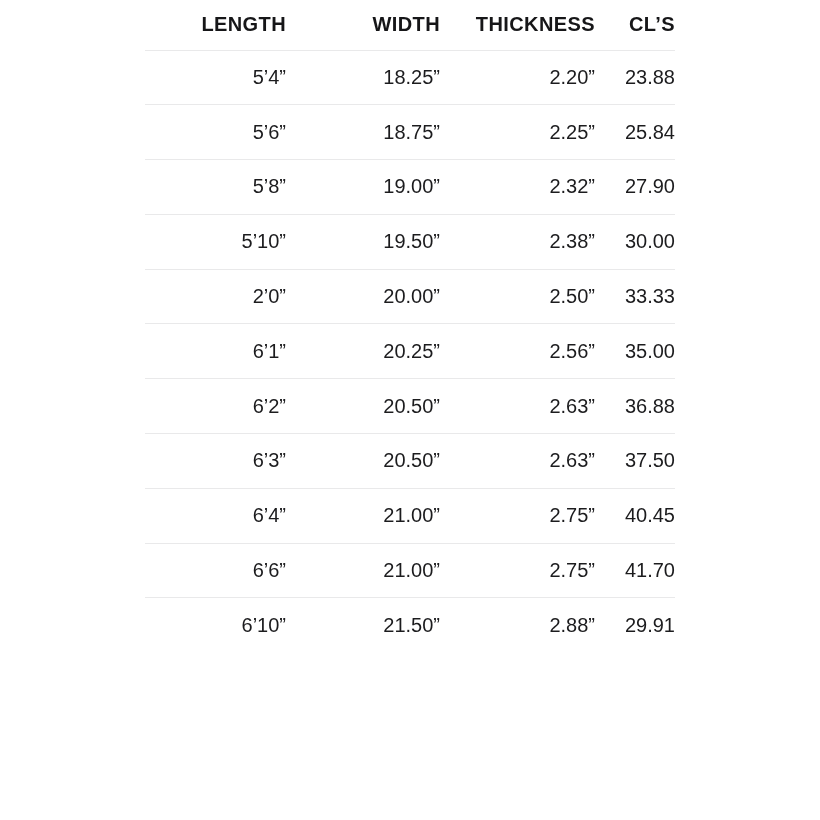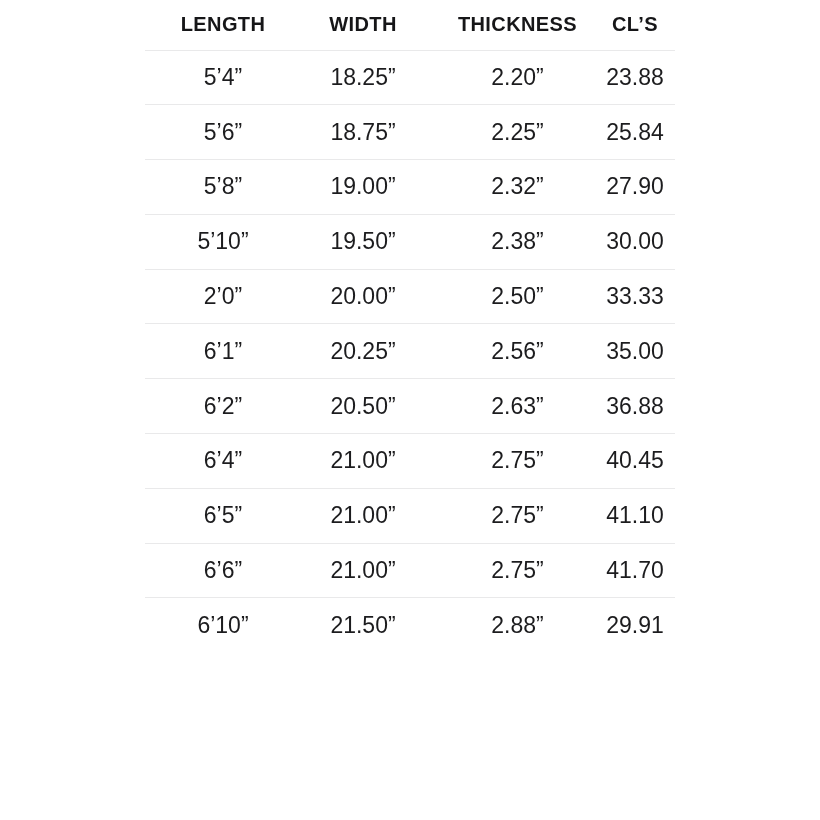--- a/index.html
+++ b/index.html
@@ -19,36 +19,36 @@
   table.spec-table {
     width: 530px;
     border-collapse: collapse;
     table-layout: fixed;
   }
   col.c1 { width: 141px; }
   col.c2 { width: 154px; }
   col.c3 { width: 155px; }
   col.c4 { width: 80px; }
   th, td {
-    text-align: center;
+    text-align: right;
     vertical-align: middle;
     white-space: nowrap;
     color: #1c1c1e;
   }
   thead th {
     height: 50px;
     font-size: 20px;
     font-weight: 700;
     letter-spacing: 0.4px;
     color: #161618;
     border-bottom: 1px solid #e9e9ea;
   }
   tbody td {
     height: 54.8px;
-    font-size: 23px;
+    font-size: 20px;
     font-weight: 400;
     border-bottom: 1px solid #e9e9ea;
   }
   tbody tr:last-child td { border-bottom: none; }
   th:first-child, td:first-child { padding-left: 15px; }
 </style>
 </head>
 <body>
 
 <div class="spec-table-wrap">
@@ -104,30 +104,30 @@
         <td>2.56”</td>
         <td>35.00</td>
       </tr>
       <tr>
         <td>6’2”</td>
         <td>20.50”</td>
         <td>2.63”</td>
         <td>36.88</td>
       </tr>
       <tr>
+        <td>6’3”</td>
+        <td>20.50”</td>
+        <td>2.63”</td>
+        <td>37.50</td>
+      </tr>
+      <tr>
         <td>6’4”</td>
         <td>21.00”</td>
         <td>2.75”</td>
         <td>40.45</td>
-      </tr>
-      <tr>
-        <td>6’5”</td>
-        <td>21.00”</td>
-        <td>2.75”</td>
-        <td>41.10</td>
       </tr>
       <tr>
         <td>6’6”</td>
         <td>21.00”</td>
         <td>2.75”</td>
         <td>41.70</td>
       </tr>
       <tr>
         <td>6’10”</td>
         <td>21.50”</td>

